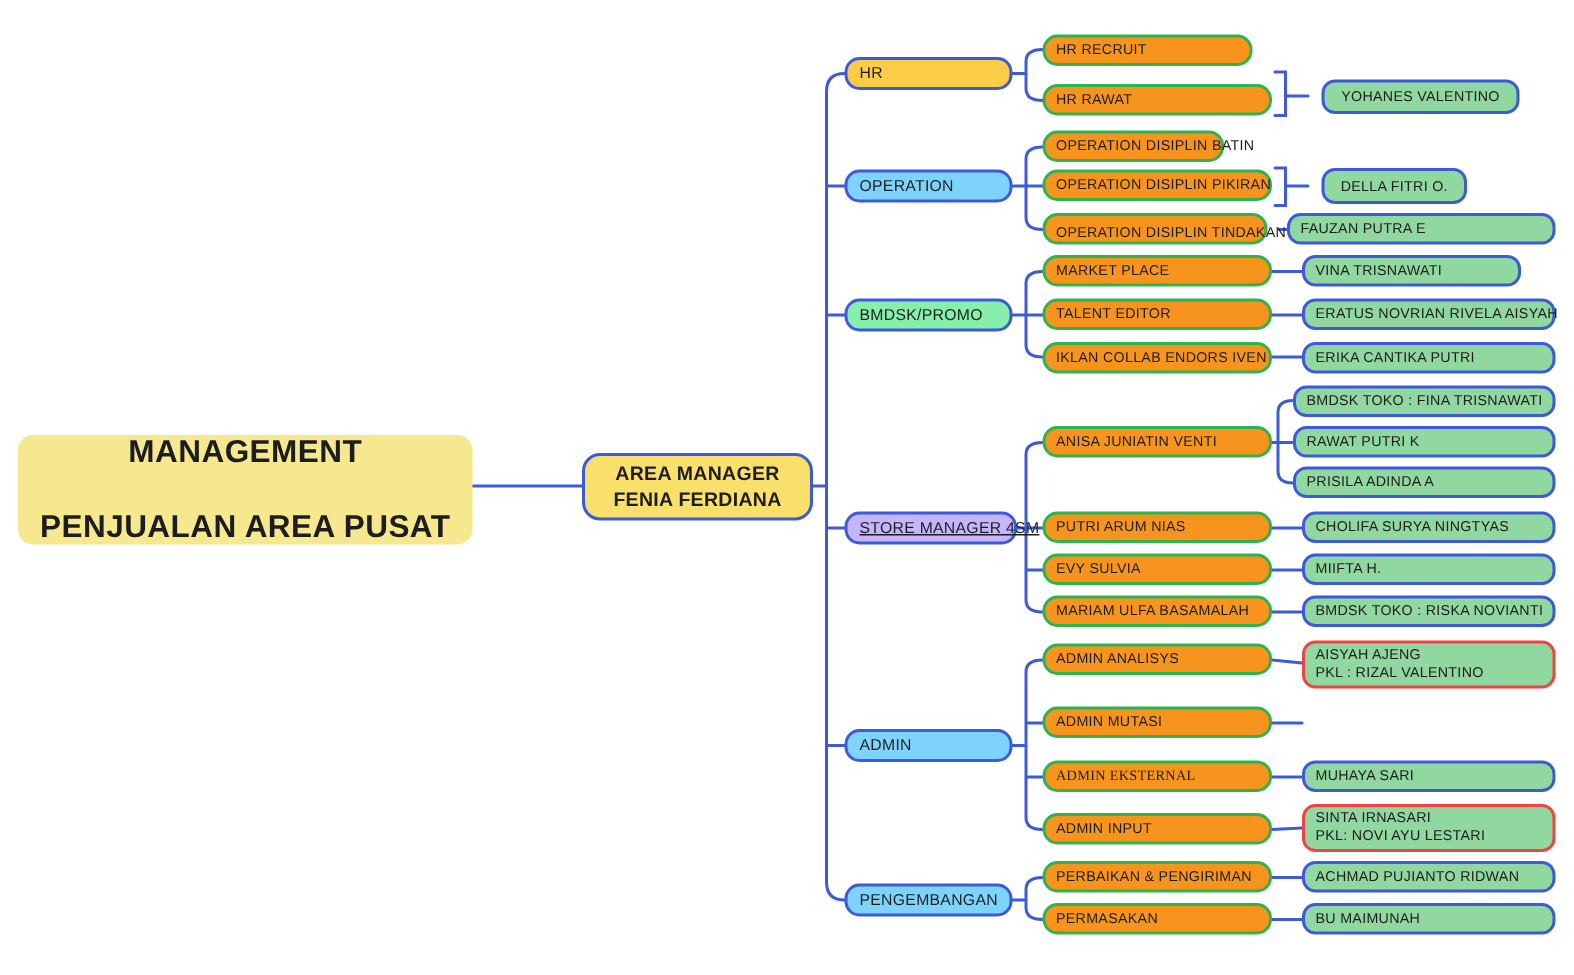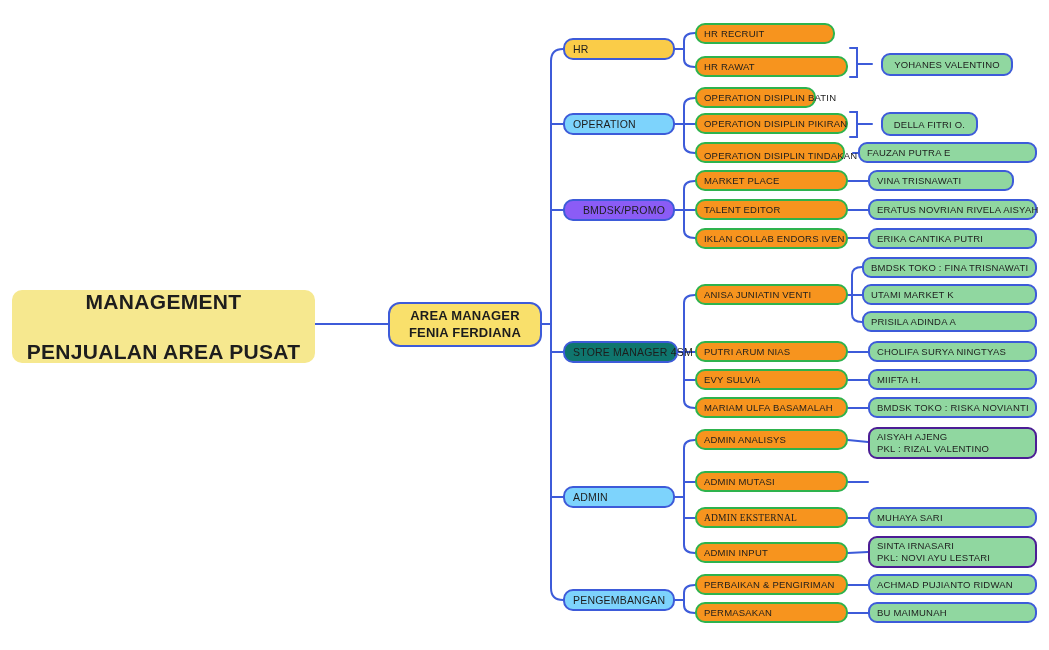--- a/index.html
+++ b/index.html
@@ -18,30 +18,30 @@
   }
   .n-am{
     background:#F9E06B;border:2.5px solid #3D5BD9;border-radius:12px;flex-direction:column;
     justify-content:center;font-size:13px;font-weight:700;line-height:1.3;text-align:right;
   }
   .n-branch{
     border:2.5px solid #3D5BD9;border-radius:10px;padding:0 8px;font-size:10.5px;
   }
   .b-gold{background:#FACC48;}
   .b-pale{background:#7dd3fc;}
-  .b-bmdsk{background:#8b5cf6;justify-content:flex-end;}
-  .b-store{background:#0f766e;}
+  .b-bmdsk{background:#86efac;}
+  .b-store{background:#c4b5fd;text-decoration:underline;}
   .n-orange{
     background:#F7941E;border:2.5px solid #2EB34D;border-radius:10px;padding:0 7px;font-size:9.5px;
   }
   .n-green{
     background:#90D7A0;border:2px solid #3D5BD9;border-radius:9px;padding:0 7px;font-size:9.5px;
   }
   .n-green2{
-    background:#90D7A0;border:2px solid #4c1d95;border-radius:9px;padding:2px 7px;font-size:9.5px;
+    background:#90D7A0;border:2px solid #ef4444;border-radius:9px;padding:2px 7px;font-size:9.5px;
     flex-direction:column;align-items:flex-start;justify-content:center;line-height:1.3;
   }
 </style>
 </head>
 <body>
 
 <div class="canvas">
 
   <svg class="lines" viewBox="0 0 1049 650">
     <path fill="none" stroke="#3D5BD9" stroke-width="2" stroke-linecap="round" d="
@@ -164,21 +164,21 @@
   <div class="node n-green" style="left:868px;top:199px;width:169px;height:21px;">
       <span>ERATUS NOVRIAN RIVELA AISYAH</span>
     </div>
   <div class="node n-green" style="left:868px;top:228px;width:169px;height:21px;">
       <span>ERIKA CANTIKA PUTRI</span>
     </div>
   <div class="node n-green" style="left:862px;top:257px;width:175px;height:21px;">
       <span>BMDSK TOKO : FINA TRISNAWATI</span>
     </div>
   <div class="node n-green" style="left:862px;top:284px;width:175px;height:21px;">
-      <span>UTAMI MARKET K</span>
+      <span>RAWAT PUTRI K</span>
     </div>
   <div class="node n-green" style="left:862px;top:311px;width:175px;height:21px;">
       <span>PRISILA ADINDA A</span>
     </div>
   <div class="node n-green" style="left:868px;top:341px;width:169px;height:21px;">
       <span>CHOLIFA SURYA NINGTYAS</span>
     </div>
   <div class="node n-green" style="left:868px;top:369px;width:169px;height:21px;">
       <span>MIIFTA H.</span>
     </div>

